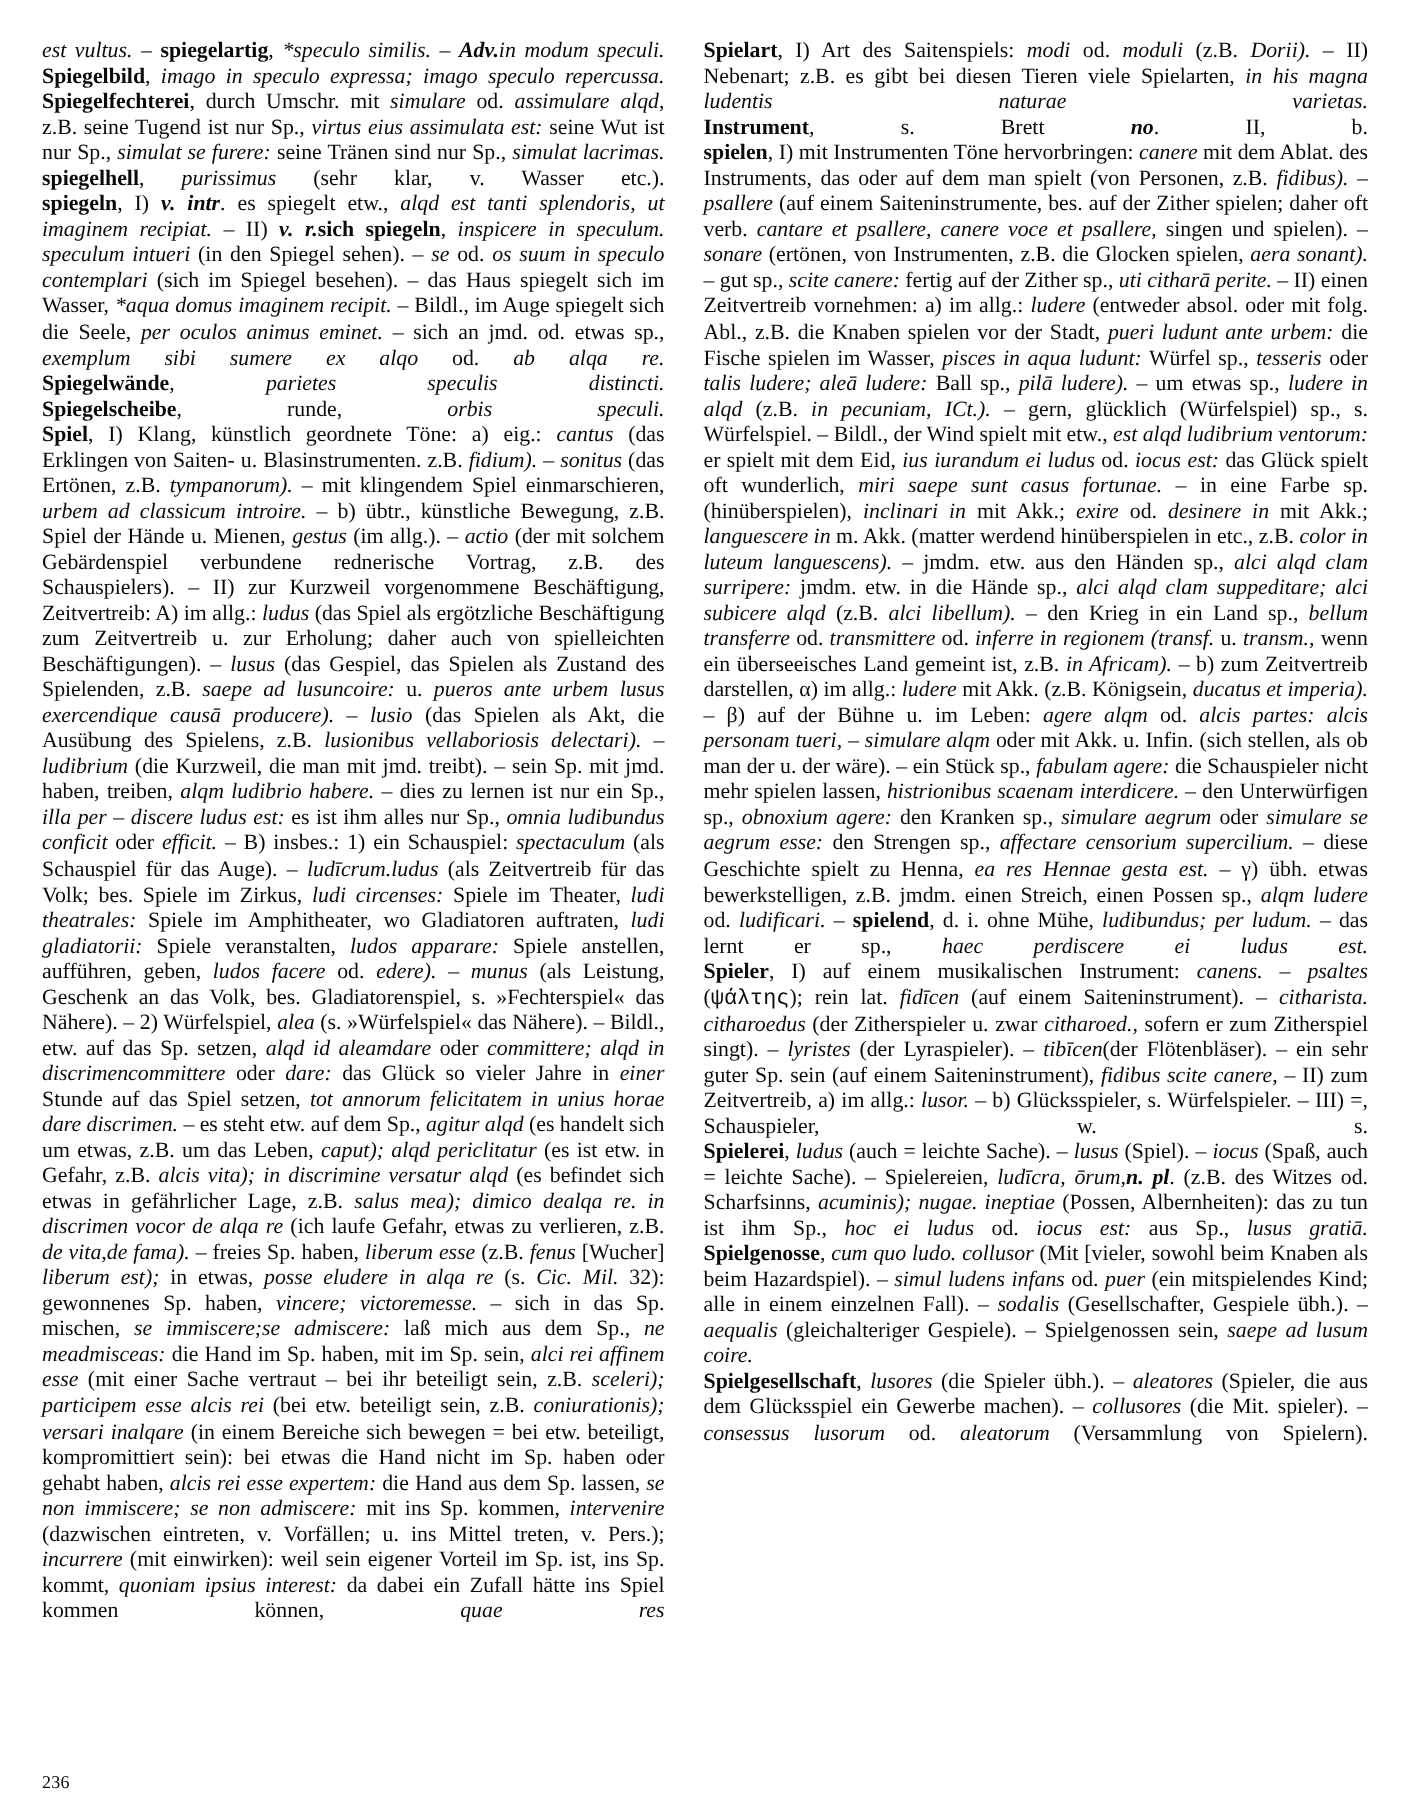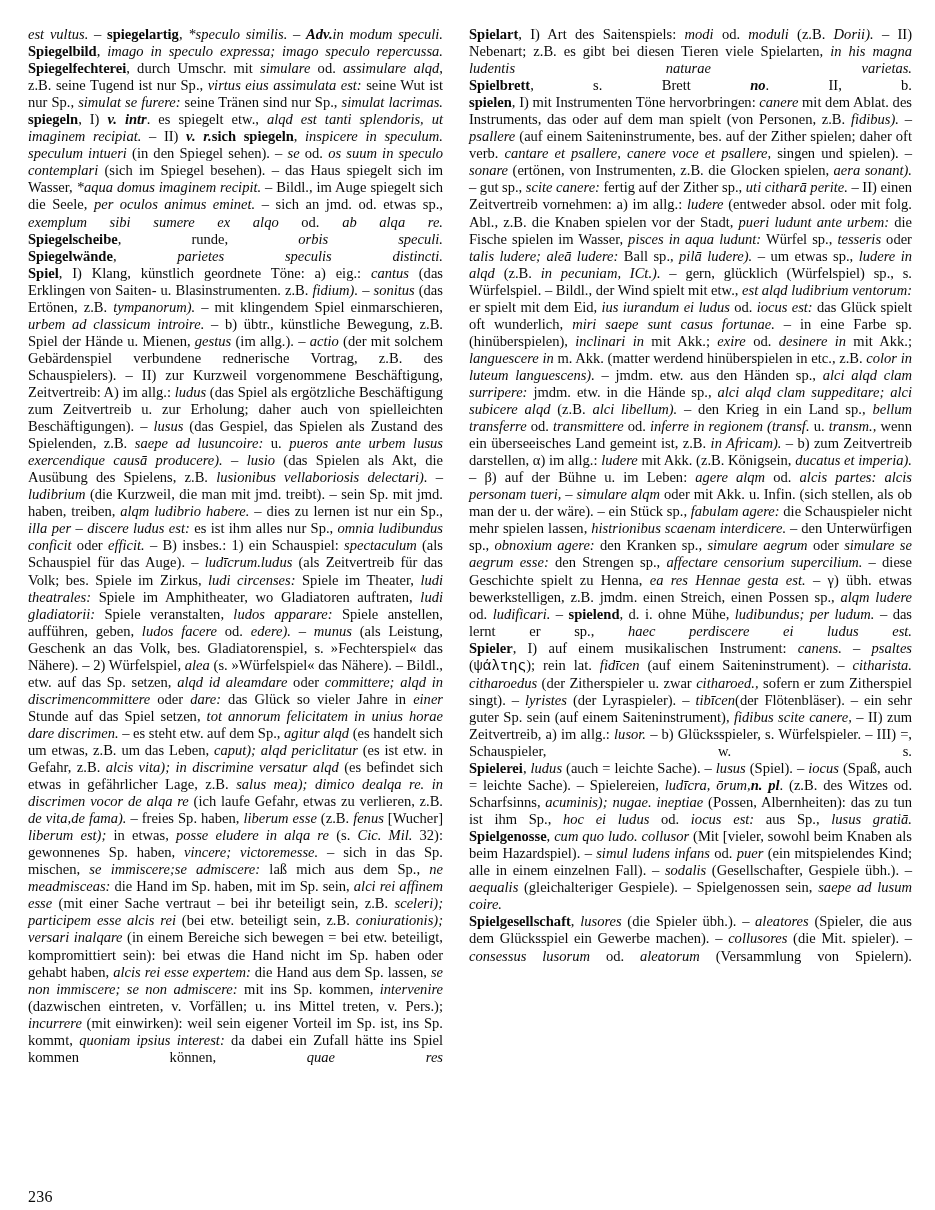--- a/index.html
+++ b/index.html
@@ -53,44 +53,45 @@
     font-style: normal;
   }
   i, .lat {
     font-style: italic;
   }
   .bi { font-weight: bold; font-style: italic; }
   .greek { font-family: Liberation Mono, monospace; font-style: normal; }
   .folio {
     position: absolute;
     left: 28px;
-    bottom: 4px;
-    font-size: 16px;
+    bottom: 14px;
+    font-size: 12px;
     font-family: "Liberation Serif", "DejaVu Serif", serif;
     letter-spacing: 0.2px;
   }
 </style>
 </head>
 <body>
 
 <div class="page">
 
   <div class="columns">
     <div class="col col-left" id="col-left">
         <p class="entry cont"><span class="lat">est vultus.</span><span> – </span><span class="hw">spiegelartig</span><span>, </span><span class="lat">*speculo similis.</span><span> – </span><span class="bi">Adv.</span><span class="lat">in modum speculi.</span></p>
         <p class="entry cont"><span class="hw">Spiegelbild</span><span>, </span><span class="lat">imago in speculo expressa; imago speculo repercussa.</span></p>
         <p class="entry cont"><span class="hw">Spiegelfechterei</span><span>, durch Umschr. mit </span><span class="lat">simulare</span><span> od. </span><span class="lat">assimulare alqd</span><span>, z.B. seine Tugend ist nur Sp., </span><span class="lat">virtus eius assimulata est:</span><span> seine Wut ist nur Sp., </span><span class="lat">simulat se furere:</span><span> seine Tränen sind nur Sp., </span><span class="lat">simulat lacrimas.</span></p>
+        <p class="entry cont"><span class="hw">spiegelhell</span><span>, </span><span class="lat">purissimus</span><span> (sehr klar, v. Wasser etc.).</span></p>
         <p class="entry cont"><span class="hw">spiegeln</span><span>, I) </span><span class="bi">v. intr</span><span>. es spiegelt etw., </span><span class="lat">alqd est tanti splendoris, ut imaginem recipiat.</span><span> – II) </span><span class="bi">v. r.</span><span class="hw">sich spiegeln</span><span>, </span><span class="lat">inspicere in speculum. speculum intueri</span><span> (in den Spiegel sehen). – </span><span class="lat">se</span><span> od. </span><span class="lat">os suum in speculo contemplari</span><span> (sich im Spiegel besehen). – das Haus spiegelt sich im Wasser, </span><span class="lat">*aqua domus imaginem recipit.</span><span> – Bildl., im Auge spiegelt sich die Seele, </span><span class="lat">per oculos animus eminet.</span><span> – sich an jmd. od. etwas sp., </span><span class="lat">exemplum sibi sumere ex alqo</span><span> od. </span><span class="lat">ab alqa re.</span></p>
+        <p class="entry cont"><span class="hw">Spiegelwände</span><span>, </span><span class="lat">parietes speculis distincti.</span></p>
         <p class="entry cont"><span class="hw">Spiegelscheibe</span><span>, runde, </span><span class="lat">orbis speculi.</span></p>
-        <p class="entry cont"><span class="hw">Spiegelwände</span><span>, </span><span class="lat">parietes speculis distincti.</span></p>
         <p class="entry cont"><span class="hw">Spiel</span><span>, I) Klang, künstlich geordnete Töne: a) eig.: </span><span class="lat">cantus</span><span> (das Erklingen von Saiten- u. Blasinstrumenten. z.B. </span><span class="lat">fidium).</span><span> – </span><span class="lat">sonitus</span><span> (das Ertönen, z.B. </span><span class="lat">tympanorum).</span><span> – mit klingendem Spiel einmarschieren, </span><span class="lat">urbem ad classicum introire.</span><span> – b) übtr., künstliche Bewegung, z.B. Spiel der Hände u. Mienen, </span><span class="lat">gestus</span><span> (im allg.). – </span><span class="lat">actio</span><span> (der mit solchem Gebärdenspiel verbundene rednerische Vortrag, z.B. des Schauspielers). – II) zur Kurzweil vorgenommene Beschäftigung, Zeitvertreib: A) im allg.: </span><span class="lat">ludus</span><span> (das Spiel als ergötzliche Beschäftigung zum Zeitvertreib u. zur Erholung; daher auch von spielleichten Beschäftigungen). – </span><span class="lat">lusus</span><span> (das Gespiel, das Spielen als Zustand des Spielenden, z.B. </span><span class="lat">saepe ad lusuncoire:</span><span> u. </span><span class="lat">pueros ante urbem lusus exercendique causā producere).</span><span> – </span><span class="lat">lusio</span><span> (das Spielen als Akt, die Ausübung des Spielens, z.B. </span><span class="lat">lusionibus vellaboriosis delectari).</span><span> – </span><span class="lat">ludibrium</span><span> (die Kurzweil, die man mit jmd. treibt). – sein Sp. mit jmd. haben, treiben, </span><span class="lat">alqm ludibrio habere.</span><span> – dies zu lernen ist nur ein Sp., </span><span class="lat">illa per – discere ludus est:</span><span> es ist ihm alles nur Sp., </span><span class="lat">omnia ludibundus conficit</span><span> oder </span><span class="lat">efficit.</span><span> – B) insbes.: 1) ein Schauspiel: </span><span class="lat">spectaculum</span><span> (als Schauspiel für das Auge). – </span><span class="lat">ludīcrum.ludus</span><span> (als Zeitvertreib für das Volk; bes. Spiele im Zirkus, </span><span class="lat">ludi circenses:</span><span> Spiele im Theater, </span><span class="lat">ludi theatrales:</span><span> Spiele im Amphitheater, wo Gladiatoren auftraten, </span><span class="lat">ludi gladiatorii:</span><span> Spiele veranstalten, </span><span class="lat">ludos apparare:</span><span> Spiele anstellen, aufführen, geben, </span><span class="lat">ludos facere</span><span> od. </span><span class="lat">edere).</span><span> – </span><span class="lat">munus</span><span> (als Leistung, Geschenk an das Volk, bes. Gladiatorenspiel, s. »Fechterspiel« das Nähere). – 2) Würfelspiel, </span><span class="lat">alea</span><span> (s. »Würfelspiel« das Nähere). – Bildl., etw. auf das Sp. setzen, </span><span class="lat">alqd id aleamdare</span><span> oder </span><span class="lat">committere; alqd in discrimencommittere</span><span> oder </span><span class="lat">dare:</span><span> das Glück so vieler Jahre in </span><span class="lat">einer</span><span> Stunde auf das Spiel setzen, </span><span class="lat">tot annorum felicitatem in unius horae dare discrimen.</span><span> – es steht etw. auf dem Sp., </span><span class="lat">agitur alqd</span><span> (es handelt sich um etwas, z.B. um das Leben, </span><span class="lat">caput); alqd periclitatur</span><span> (es ist etw. in Gefahr, z.B. </span><span class="lat">alcis vita); in discrimine versatur alqd</span><span> (es befindet sich etwas in gefährlicher Lage, z.B. </span><span class="lat">salus mea); dimico dealqa re. in discrimen vocor de alqa re</span><span> (ich laufe Gefahr, etwas zu verlieren, z.B. </span><span class="lat">de vita,de fama).</span><span> – freies Sp. haben, </span><span class="lat">liberum esse</span><span> (z.B. </span><span class="lat">fenus</span><span> [Wucher] </span><span class="lat">liberum est);</span><span> in etwas, </span><span class="lat">posse eludere in alqa re</span><span> (s. </span><span class="lat">Cic. Mil.</span><span> 32): gewonnenes Sp. haben, </span><span class="lat">vincere; victoremesse.</span><span> – sich in das Sp. mischen, </span><span class="lat">se immiscere;se admiscere:</span><span> laß mich aus dem Sp., </span><span class="lat">ne meadmisceas:</span><span> die Hand im Sp. haben, mit im Sp. sein, </span><span class="lat">alci rei affinem esse</span><span> (mit einer Sache vertraut – bei ihr beteiligt sein, z.B. </span><span class="lat">sceleri); participem esse alcis rei</span><span> (bei etw. beteiligt sein, z.B. </span><span class="lat">coniurationis); versari inalqare</span><span> (in einem Bereiche sich bewegen = bei etw. beteiligt, kompromittiert sein): bei etwas die Hand nicht im Sp. haben oder gehabt haben, </span><span class="lat">alcis rei esse expertem:</span><span> die Hand aus dem Sp. lassen, </span><span class="lat">se non immiscere; se non admiscere:</span><span> mit ins Sp. kommen, </span><span class="lat">intervenire</span><span> (dazwischen eintreten, v. Vorfällen; u. ins Mittel treten, v. Pers.); </span><span class="lat">incurrere</span><span> (mit einwirken): weil sein eigener Vorteil im Sp. ist, ins Sp. kommt, </span><span class="lat">quoniam ipsius interest:</span><span> da dabei ein Zufall hätte ins Spiel kommen können, </span><span class="lat">quae res</span></p>
       </div>
     <div class="col col-right" id="col-right">
         <p class="entry cont"><span class="hw">Spielart</span><span>, I) Art des Saitenspiels: </span><span class="lat">modi</span><span> od. </span><span class="lat">moduli</span><span> (z.B. </span><span class="lat">Dorii).</span><span> – II) Nebenart; z.B. es gibt bei diesen Tieren viele Spielarten, </span><span class="lat">in his magna ludentis naturae varietas.</span></p>
-        <p class="entry cont"><span class="hw">Spielbrett</span><span>, s. Brett </span><span class="bi">no</span><span>. II, b.</span></p>
+        <p class="entry cont"><span class="hw">Instrument</span><span>, s. Brett </span><span class="bi">no</span><span>. II, b.</span></p>
         <p class="entry cont"><span class="hw">spielen</span><span>, I) mit Instrumenten Töne hervorbringen: </span><span class="lat">canere</span><span> mit dem Ablat. des Instruments, das oder auf dem man spielt (von Personen, z.B. </span><span class="lat">fidibus).</span><span> – </span><span class="lat">psallere</span><span> (auf einem Saiteninstrumente, bes. auf der Zither spielen; daher oft verb. </span><span class="lat">cantare et psallere, canere voce et psallere,</span><span> singen und spielen). – </span><span class="lat">sonare</span><span> (ertönen, von Instrumenten, z.B. die Glocken spielen, </span><span class="lat">aera sonant).</span><span> – gut sp., </span><span class="lat">scite canere:</span><span> fertig auf der Zither sp., </span><span class="lat">uti citharā perite.</span><span> – II) einen Zeitvertreib vornehmen: a) im allg.: </span><span class="lat">ludere</span><span> (entweder absol. oder mit folg. Abl., z.B. die Knaben spielen vor der Stadt, </span><span class="lat">pueri ludunt ante urbem:</span><span> die Fische spielen im Wasser, </span><span class="lat">pisces in aqua ludunt:</span><span> Würfel sp., </span><span class="lat">tesseris</span><span> oder </span><span class="lat">talis ludere; aleā ludere:</span><span> Ball sp., </span><span class="lat">pilā ludere).</span><span> – um etwas sp., </span><span class="lat">ludere in alqd</span><span> (z.B. </span><span class="lat">in pecuniam, ICt.).</span><span> – gern, glücklich (Würfelspiel) sp., s. Würfelspiel. – Bildl., der Wind spielt mit etw., </span><span class="lat">est alqd ludibrium ventorum:</span><span> er spielt mit dem Eid, </span><span class="lat">ius iurandum ei ludus</span><span> od. </span><span class="lat">iocus est:</span><span> das Glück spielt oft wunderlich, </span><span class="lat">miri saepe sunt casus fortunae.</span><span> – in eine Farbe sp. (hinüberspielen), </span><span class="lat">inclinari in</span><span> mit Akk.; </span><span class="lat">exire</span><span> od. </span><span class="lat">desinere in</span><span> mit Akk.; </span><span class="lat">languescere in</span><span> m. Akk. (matter werdend hinüberspielen in etc., z.B. </span><span class="lat">color in luteum languescens).</span><span> – jmdm. etw. aus den Händen sp., </span><span class="lat">alci alqd clam surripere:</span><span> jmdm. etw. in die Hände sp., </span><span class="lat">alci alqd clam suppeditare; alci subicere alqd</span><span> (z.B. </span><span class="lat">alci libellum).</span><span> – den Krieg in ein Land sp., </span><span class="lat">bellum transferre</span><span> od. </span><span class="lat">transmittere</span><span> od. </span><span class="lat">inferre in regionem (transf.</span><span> u. </span><span class="lat">transm.,</span><span> wenn ein überseeisches Land gemeint ist, z.B. </span><span class="lat">in Africam).</span><span> – b) zum Zeitvertreib darstellen, α) im allg.: </span><span class="lat">ludere</span><span> mit Akk. (z.B. Königsein, </span><span class="lat">ducatus et imperia).</span><span> – β) auf der Bühne u. im Leben: </span><span class="lat">agere alqm</span><span> od. </span><span class="lat">alcis partes: alcis personam tueri, – simulare alqm</span><span> oder mit Akk. u. Infin. (sich stellen, als ob man der u. der wäre). – ein Stück sp., </span><span class="lat">fabulam agere:</span><span> die Schauspieler nicht mehr spielen lassen, </span><span class="lat">histrionibus scaenam interdicere.</span><span> – den Unterwürfigen sp., </span><span class="lat">obnoxium agere:</span><span> den Kranken sp., </span><span class="lat">simulare aegrum</span><span> oder </span><span class="lat">simulare se aegrum esse:</span><span> den Strengen sp., </span><span class="lat">affectare censorium supercilium.</span><span> – diese Geschichte spielt zu Henna, </span><span class="lat">ea res Hennae gesta est.</span><span> – γ) übh. etwas bewerkstelligen, z.B. jmdm. einen Streich, einen Possen sp., </span><span class="lat">alqm ludere</span><span> od. </span><span class="lat">ludificari.</span><span> – </span><span class="hw">spielend</span><span>, d. i. ohne Mühe, </span><span class="lat">ludibundus; per ludum.</span><span> – das lernt er sp., </span><span class="lat">haec perdiscere ei ludus est.</span></p>
         <p class="entry cont"><span class="hw">Spieler</span><span>, I) auf einem musikalischen Instrument: </span><span class="lat">canens. – psaltes</span><span> (</span><span class="greek">ψάλτης</span><span>); rein lat. </span><span class="lat">fidīcen</span><span> (auf einem Saiteninstrument). – </span><span class="lat">citharista. citharoedus</span><span> (der Zitherspieler u. zwar </span><span class="lat">citharoed.,</span><span> sofern er zum Zitherspiel singt). – </span><span class="lat">lyristes</span><span> (der Lyraspieler). – </span><span class="lat">tibīcen</span><span>(der Flötenbläser). – ein sehr guter Sp. sein (auf einem Saiteninstrument), </span><span class="lat">fidibus scite canere,</span><span> – II) zum Zeitvertreib, a) im allg.: </span><span class="lat">lusor.</span><span> – b) Glücksspieler, s. Würfelspieler. – III) =, Schauspieler, w. s.</span></p>
         <p class="entry cont"><span class="hw">Spielerei</span><span>, </span><span class="lat">ludus</span><span> (auch = leichte Sache). – </span><span class="lat">lusus</span><span> (Spiel). – </span><span class="lat">iocus</span><span> (Spaß, auch = leichte Sache). – Spielereien, </span><span class="lat">ludīcra, ōrum,</span><span class="bi">n. pl</span><span>. (z.B. des Witzes od. Scharfsinns, </span><span class="lat">acuminis); nugae. ineptiae</span><span> (Possen, Albernheiten): das zu tun ist ihm Sp., </span><span class="lat">hoc ei ludus</span><span> od. </span><span class="lat">iocus est:</span><span> aus Sp., </span><span class="lat">lusus gratiā.</span></p>
         <p class="entry cont"><span class="hw">Spielgenosse</span><span>, </span><span class="lat">cum quo ludo. collusor</span><span> (Mit [vieler, sowohl beim Knaben als beim Hazardspiel). – </span><span class="lat">simul ludens infans</span><span> od. </span><span class="lat">puer</span><span> (ein mitspielendes Kind; alle in einem einzelnen Fall). – </span><span class="lat">sodalis</span><span> (Gesellschafter, Gespiele übh.). – </span><span class="lat">aequalis</span><span> (gleichalteriger Gespiele). – Spielgenossen sein, </span><span class="lat">saepe ad lusum coire.</span></p>
         <p class="entry cont"><span class="hw">Spielgesellschaft</span><span>, </span><span class="lat">lusores</span><span> (die Spieler übh.). – </span><span class="lat">aleatores</span><span> (Spieler, die aus dem Glücksspiel ein Gewerbe machen). – </span><span class="lat">collusores</span><span> (die Mit. spieler). – </span><span class="lat">consessus lusorum</span><span> od. </span><span class="lat">aleatorum</span><span> (Versammlung von Spielern).</span></p>
       </div>
   </div>
 
   <div class="folio">236</div>
 

